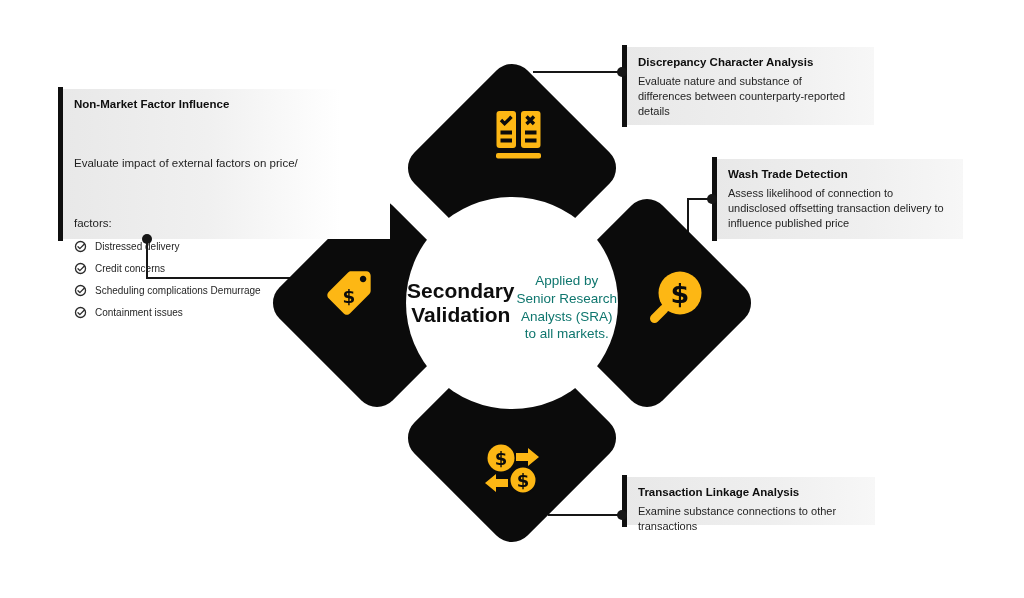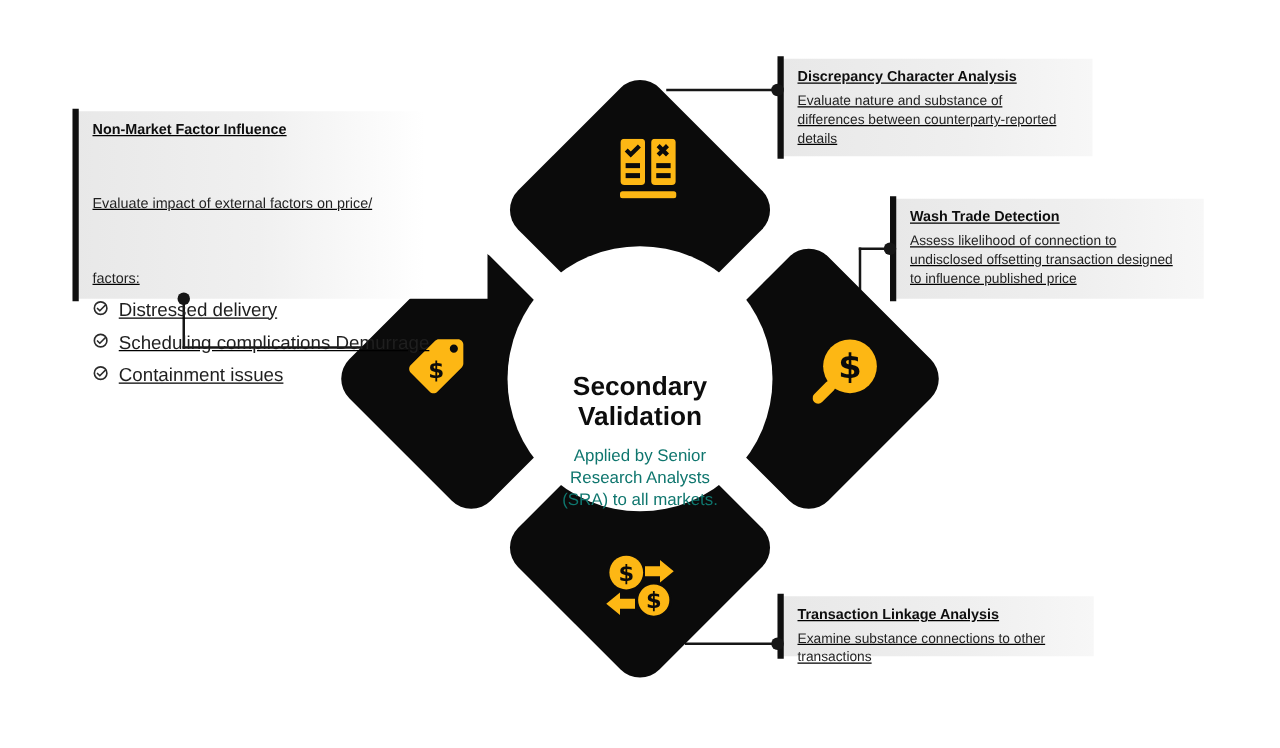--- a/index.html
+++ b/index.html
@@ -13,42 +13,42 @@
   .dot  { position:absolute; width:10px; height:10px; border-radius:50%; background:var(--line,#161616); z-index:6; }
   
   .diamond {
     position:absolute; width:160px; height:160px; background:var(--diamond,#0b0b0b);
     border-radius:22px; transform:rotate(45deg); z-index:2;
   }
   
   .center-circle {
     position:absolute; left:406px; top:197px; width:212px; height:212px;
     background:#ffffff; border-radius:50%; z-index:3;
-    display:flex; flex-direction:column; align-items:center; justify-content:flex-end; text-align:center;
+    display:flex; align-items:center; justify-content:flex-end; text-align:center;
   }
   .center-title { font-size:21px; font-weight:bold; width:152px; line-height:1.15; color:#0d0d0d; }
   .center-sub   { font-size:13.5px; width:142px; line-height:1.32; margin-top:9px; color:#0f766e; }
   
   .icon { position:absolute; z-index:4; }
   .fill-accent { fill:var(--accent,#FDB714); }
   .stroke-accent { stroke:var(--accent,#FDB714); }
   .mark-dark { stroke:var(--diamond,#0b0b0b); }
   .svg-dollar { font-family:"DejaVu Sans", sans-serif; font-weight:bold; fill:#0b0b0b; }
   
-  .callout { position:absolute; z-index:5; box-sizing:border-box; padding:8px 10px 8px 16px;text-decoration:underline; }
+  .callout { position:absolute; z-index:5; box-sizing:border-box; padding:8px 10px 8px 16px; }
   .callout::before {
     content:""; position:absolute; left:0; top:-2px; bottom:-2px; width:4.5px;
     background:var(--callout-bar,#0f0f0f);
   }
   .grad-a { background:linear-gradient(90deg,#e8e8e8 0%,#f0f0f0 45%,#ffffff 85%); }
   .grad-b { background:linear-gradient(90deg,#e8e8e8 0%,#efefef 60%,#f7f7f7 100%); }
   .callout-title { font-size:11.5px; font-weight:bold; color:#0e0e0e; margin:0 0 5px 0; line-height:1.25; }
   .callout-body  { font-size:11px; color:#1f1f1f; line-height:1.33; }
   .nm-body-line  { display:block; font-size:11.5px; color:#1f1f1f; line-height:1.27;margin-top:45px; }
-  .nm-item { display:flex; align-items:flex-start; gap:8px; margin-top:9px; font-size:15px; color:#1f1f1f; }
+  .nm-item { display:flex; align-items:center; gap:8px; margin-top:9px; font-size:10px; color:#1f1f1f; }
   .nm-item svg { flex-shrink:0; }
   .check-circle { fill:none; stroke:#2b2b2b; stroke-width:1.4; }
 </style>
 </head>
 <body>
 
 <div class="canvas">
 
   <div class="line" style="left:146px; top:239px; width:2px; height:40px;"></div>
   <div class="line" style="left:146px; top:277px; width:146px; height:2px;"></div>
@@ -117,39 +117,46 @@
         <circle class="check-circle" cx="7" cy="7" r="5.4"></circle>
         <path class="check-circle" d="M4.3 7.3 l2 2 L11.2 4.3" stroke-linecap="round" stroke-linejoin="round"></path>
       </svg>
       <span>Distressed delivery</span>
     </div>
     <div class="nm-item">
       <svg width="13" height="13" viewBox="0 0 14 14">
         <circle class="check-circle" cx="7" cy="7" r="5.4"></circle>
         <path class="check-circle" d="M4.3 7.3 l2 2 L11.2 4.3" stroke-linecap="round" stroke-linejoin="round"></path>
       </svg>
+      <span>Credit concerns</span>
+    </div>
+    <div class="nm-item">
+      <svg width="13" height="13" viewBox="0 0 14 14">
+        <circle class="check-circle" cx="7" cy="7" r="5.4"></circle>
+        <path class="check-circle" d="M4.3 7.3 l2 2 L11.2 4.3" stroke-linecap="round" stroke-linejoin="round"></path>
+      </svg>
       <span>Scheduling complications Demurrage</span>
     </div>
     <div class="nm-item">
       <svg width="13" height="13" viewBox="0 0 14 14">
         <circle class="check-circle" cx="7" cy="7" r="5.4"></circle>
         <path class="check-circle" d="M4.3 7.3 l2 2 L11.2 4.3" stroke-linecap="round" stroke-linejoin="round"></path>
       </svg>
       <span>Containment issues</span>
     </div>
   </div>
 
   <div class="callout grad-b" style="left:622px; top:47px; width:252px; height:78px; padding-right:22px;">
     <div class="callout-title">Discrepancy Character Analysis</div>
     <div class="callout-body">Evaluate nature and substance of differences between counterparty-reported details</div>
   </div>
 
   <div class="callout grad-b" style="left:712px; top:159px; width:251px; height:80px; padding-right:13px;">
     <div class="callout-title">Wash Trade Detection</div>
-    <div class="callout-body">Assess likelihood of connection to undisclosed offsetting transaction designed to influence published price</div>
+    <div class="callout-body">Assess likelihood of connection to undisclosed offsetting transaction delivery to influence published price</div>
   </div>
 
   <div class="callout grad-b" style="left:622px; top:477px; width:253px; height:48px; padding-right:23px;">
     <div class="callout-title">Transaction Linkage Analysis</div>
     <div class="callout-body">Examine substance connections to other transactions</div>
   </div>
 
 </div>
 
 </body></html>

